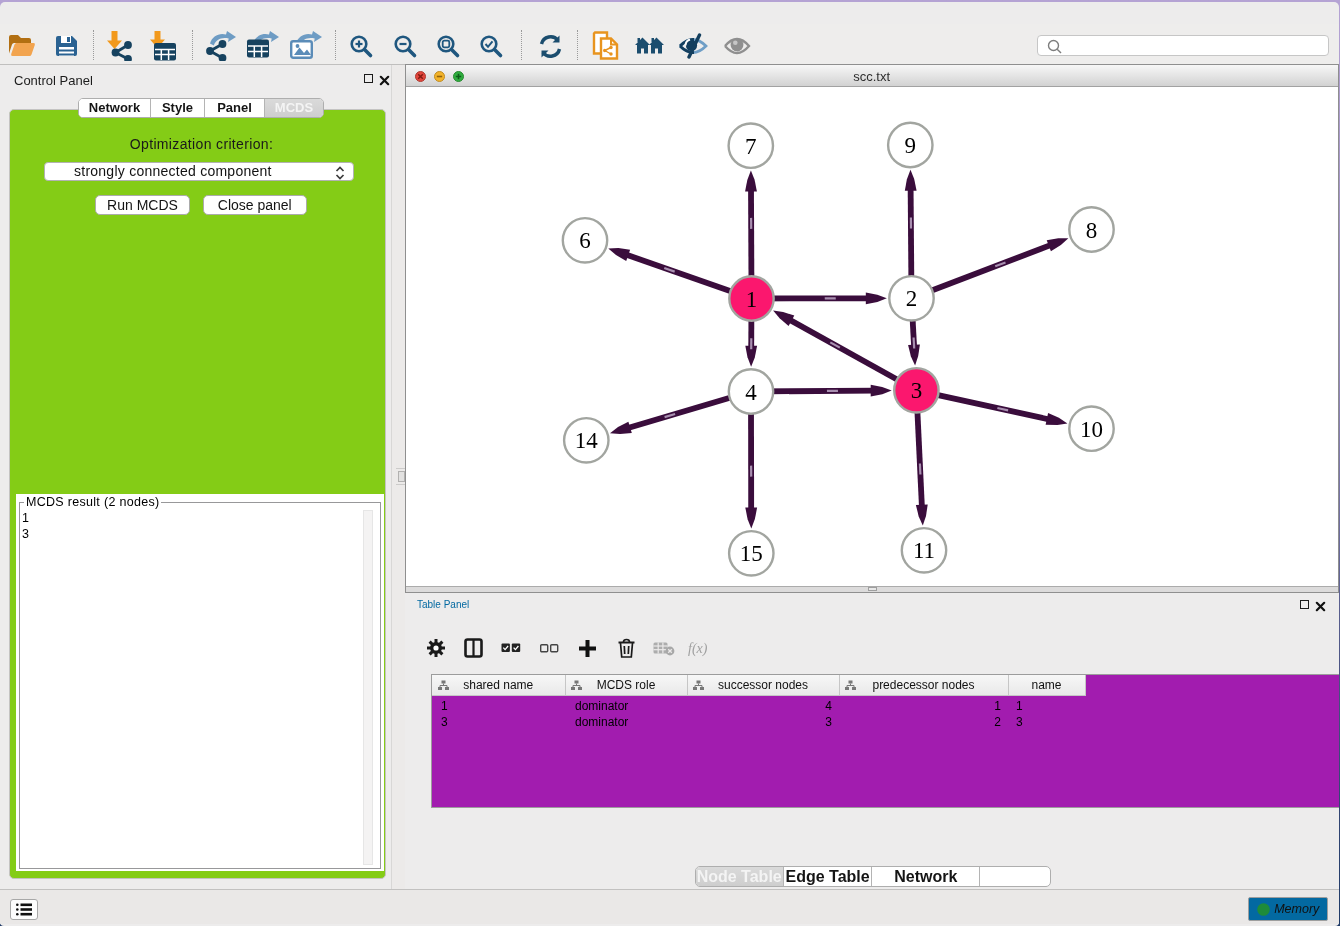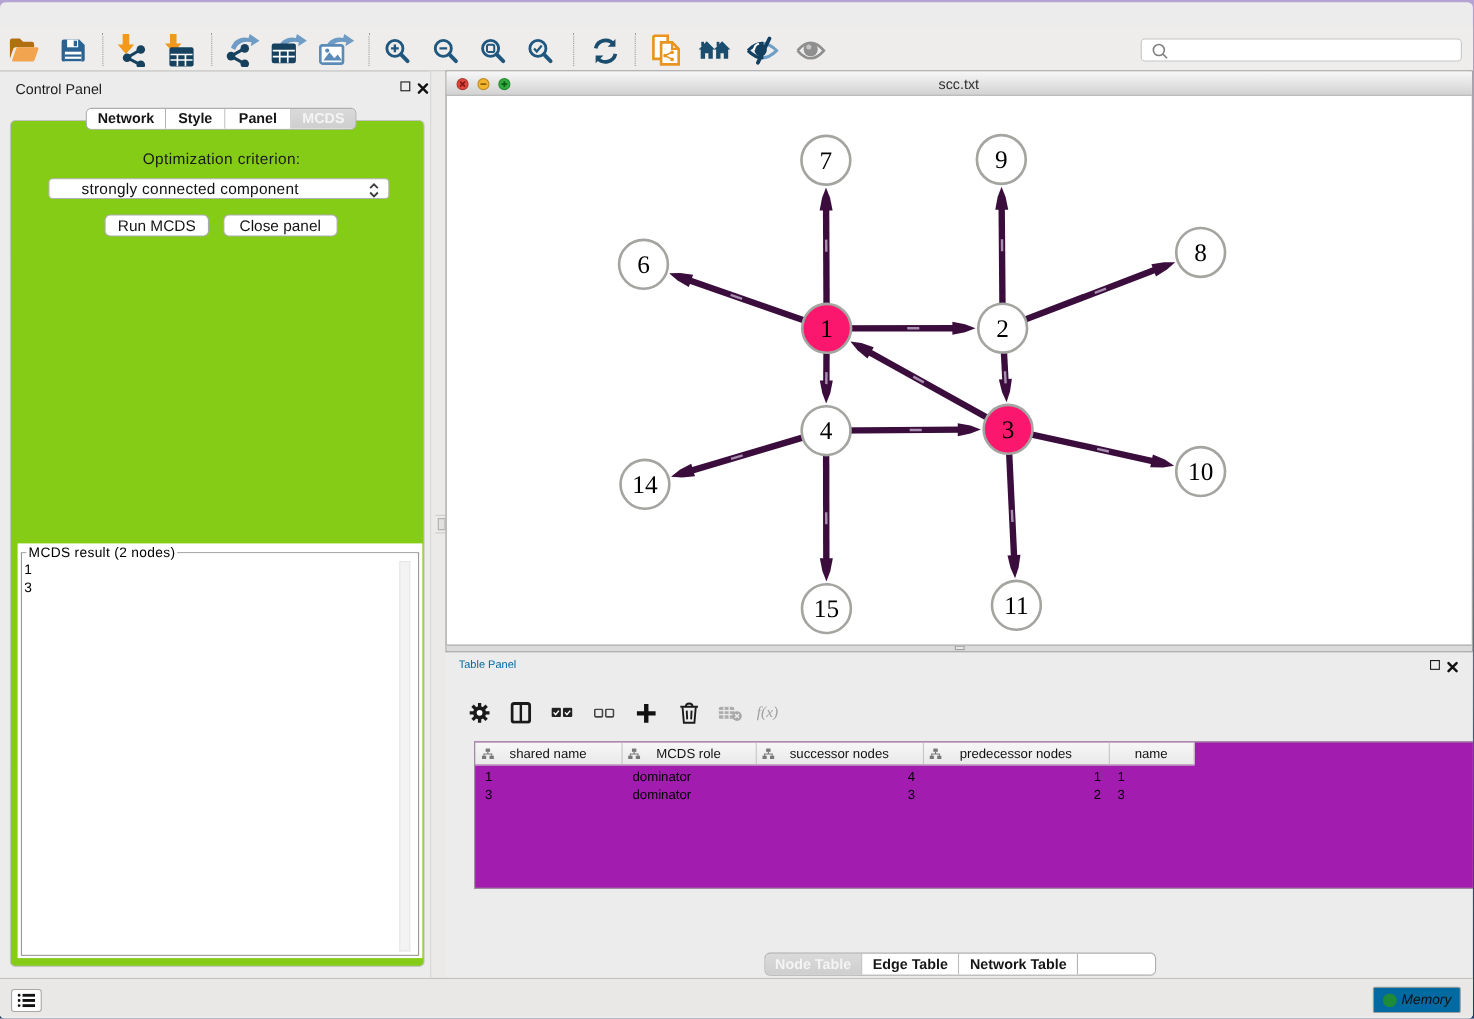--- a/index.html
+++ b/index.html
@@ -42,21 +42,21 @@
 #net-bottom { position:absolute; left:0; bottom:0; width:100%; height:6.5px; background:#dcdbdb; border-top:1px solid #ababab; }
 #net-grip { position:absolute; left:50%; bottom:1px; width:9px; height:4.5px; margin-left:-4px; background:#e8e8e8; border:1px solid #9f9f9f; }
 
 #tp-title { position:absolute; left:417px; top:597px; font-size:10px; color:#0369a1; }
 #table { position:absolute; left:431px; top:672px; width:913.5px; height:134px; background:#a21caf; border:1px solid #9c9c9c; }
 #thead { position:absolute; left:0; top:0; width:654px; height:21px; background:linear-gradient(180deg,#f7f7f7,#e9e9e9); border-bottom:1px solid #c6c6c6; }
 .th { position:absolute; top:0; height:20px; border-right:1px solid #c6c6c6; font-size:12px; color:#111; text-align:center; line-height:20px; }
 .td { position:absolute; font-size:12px; color:#000; line-height:16px; }
 
 #bot-tabs { position:absolute; left:694.5px; top:864px; height:21px; display:flex; border:1px solid #aeaeae; border-radius:5px; overflow:hidden; background:#fff; }
-.tab2 { font-size:13px; font-weight:600; color:#151515; text-align:center; line-height:19px; background:#fff; border-right:1px solid #b4b4b4; }
+.tab2 { font-size:16px; font-weight:600; color:#151515; text-align:center; line-height:19px; background:#fff; border-right:1px solid #b4b4b4; }
 .tab2:last-child { border-right:none; }
 .tab2.sel { background:linear-gradient(180deg,#dadada,#cecece); color:#f4f4f4; }
 
 #statusbar { position:absolute; left:0; top:887px; width:100%; height:35px; background:#eae8e7; border-top:1px solid #c2c1c0; }
 #listbtn { position:absolute; left:10px; top:9px; width:28px; height:21px; background:#fdfdfd; border:1px solid #a8a8a8; border-radius:3px; }
 #membtn { position:absolute; right:10.5px; top:7px; width:80px; height:24px; background:#0369a1; border:1px solid #9e9e9e; border-radius:2px; font-size:12.5px; color:#111;font-style:italic; }
 </style>
 </head>
 <body>
 <div id="win">

